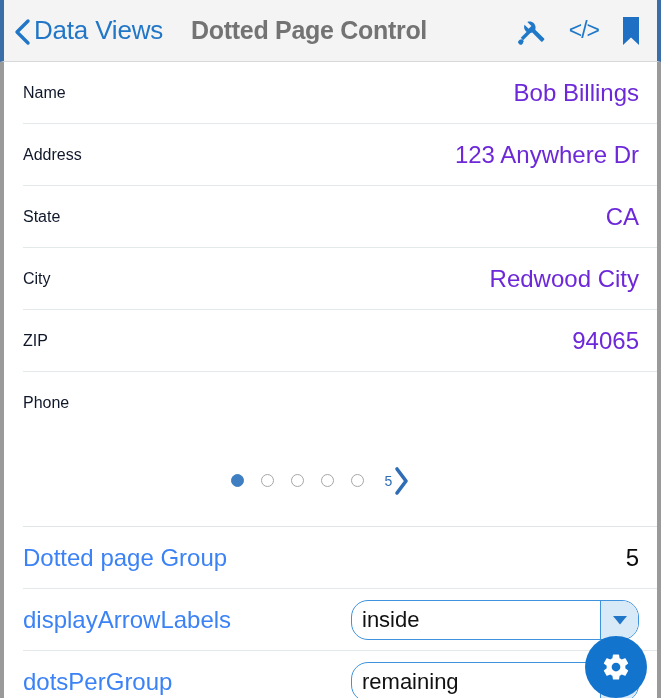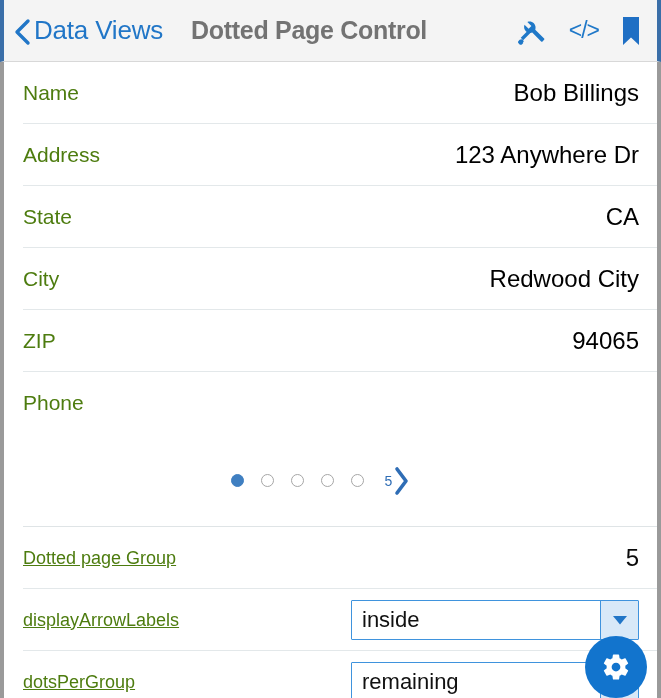--- a/index.html
+++ b/index.html
@@ -113,27 +113,27 @@
     content: "";
     position: absolute;
     left: 19px;
     right: 0;
     bottom: 0;
     height: 1px;
     background: #e3e8ea;
   }
   .data-row:last-child::after { display: none; }
   .data-label {
-    font-size: 21px;
-    color: #4d7c0f;
+    font-size: 16px;
+    color: #0f172a;
     white-space: nowrap;
   }
   .data-value {
     font-size: 24px;
-    color: #000000;
+    color: #6d28d9;
     white-space: nowrap;
     text-align: right;
   }
 
   
   .pager-area {
     height: 93px;
     display: flex;
     align-items: center;
     justify-content: center;
@@ -199,34 +199,33 @@
   .set-row::after {
     content: "";
     position: absolute;
     left: 19px;
     right: 0;
     bottom: 0;
     height: 1px;
     background: #e3e8ea;
   }
   .set-label {
-    font-size: 18px;
-    color: #4d7c0f;
-    white-space: nowrap;
-    text-decoration: underline;
+    font-size: 24px;
+    color: #3b82f6;
+    white-space: nowrap;
   }
   .set-value {
     font-size: 24px;
     color: #0a0a0a;
   }
   .select-box {
     width: 288px;
     height: 40px;
     border: 1.5px solid #3f93dd;
-    border-radius: 1px;
+    border-radius: 17px;
     background: #ffffff;
     display: flex;
     align-items: center;
     box-sizing: border-box;
     overflow: hidden;
     cursor: pointer;
   }
   .select-text {
     flex: 1;
     font-size: 22px;

